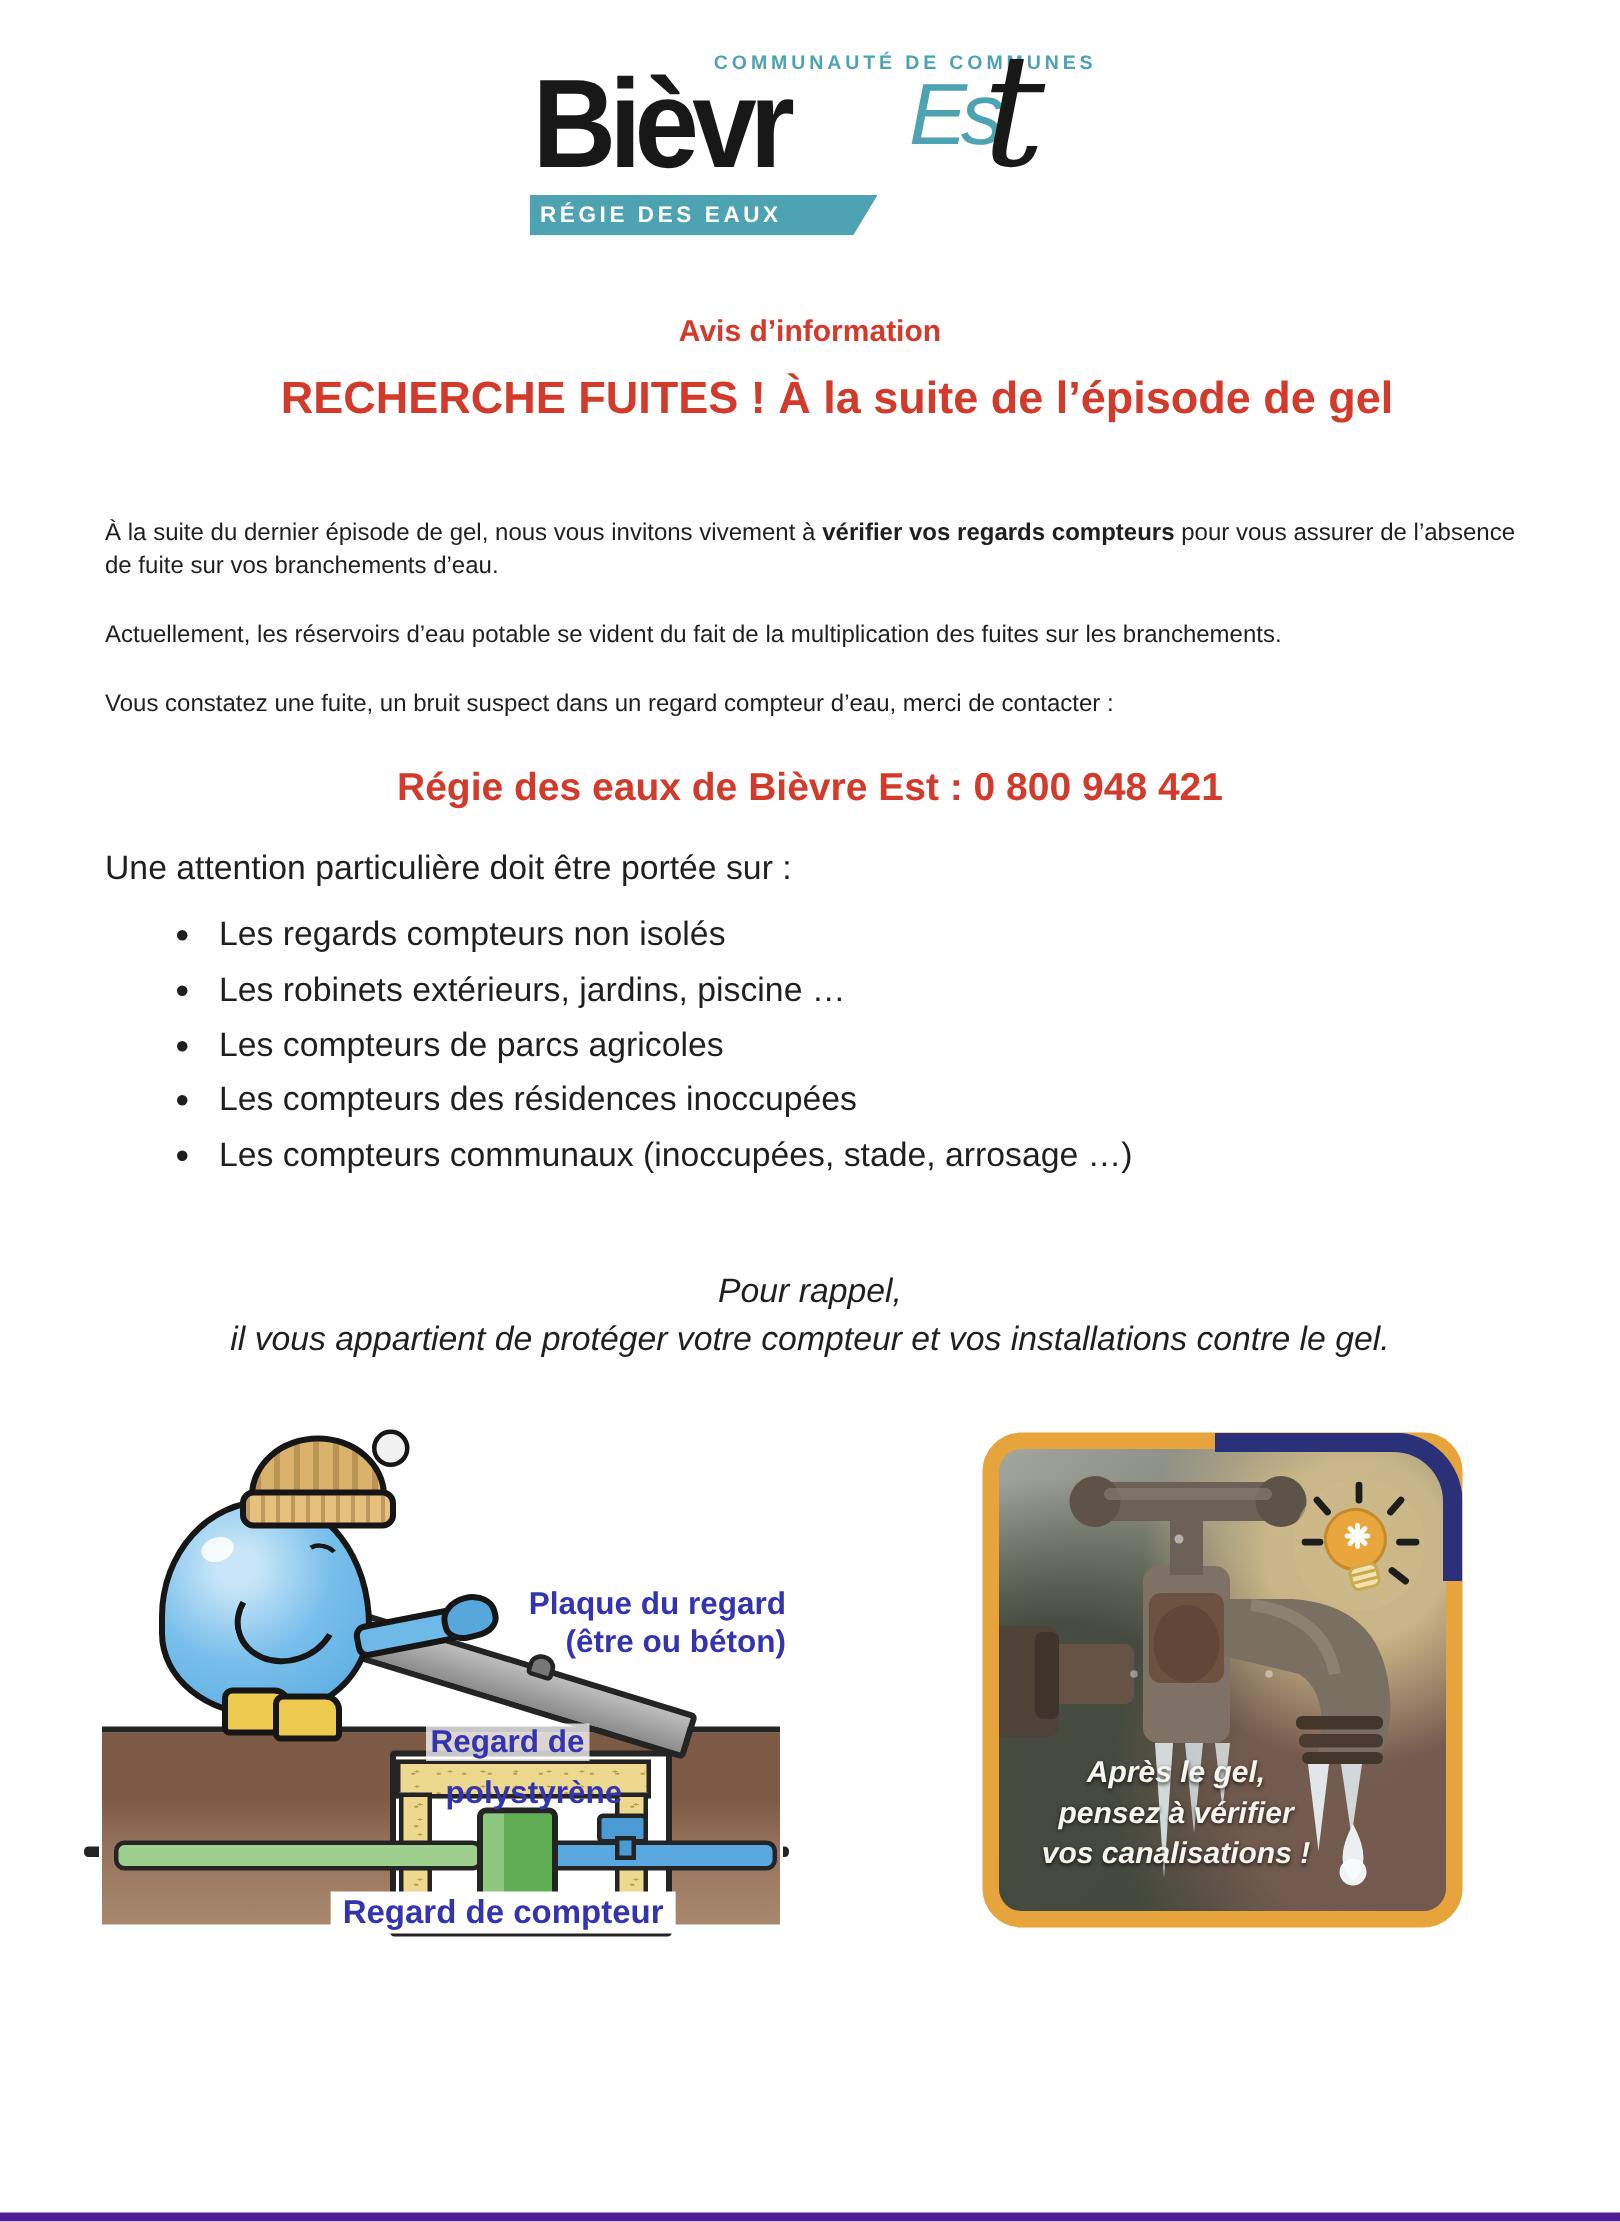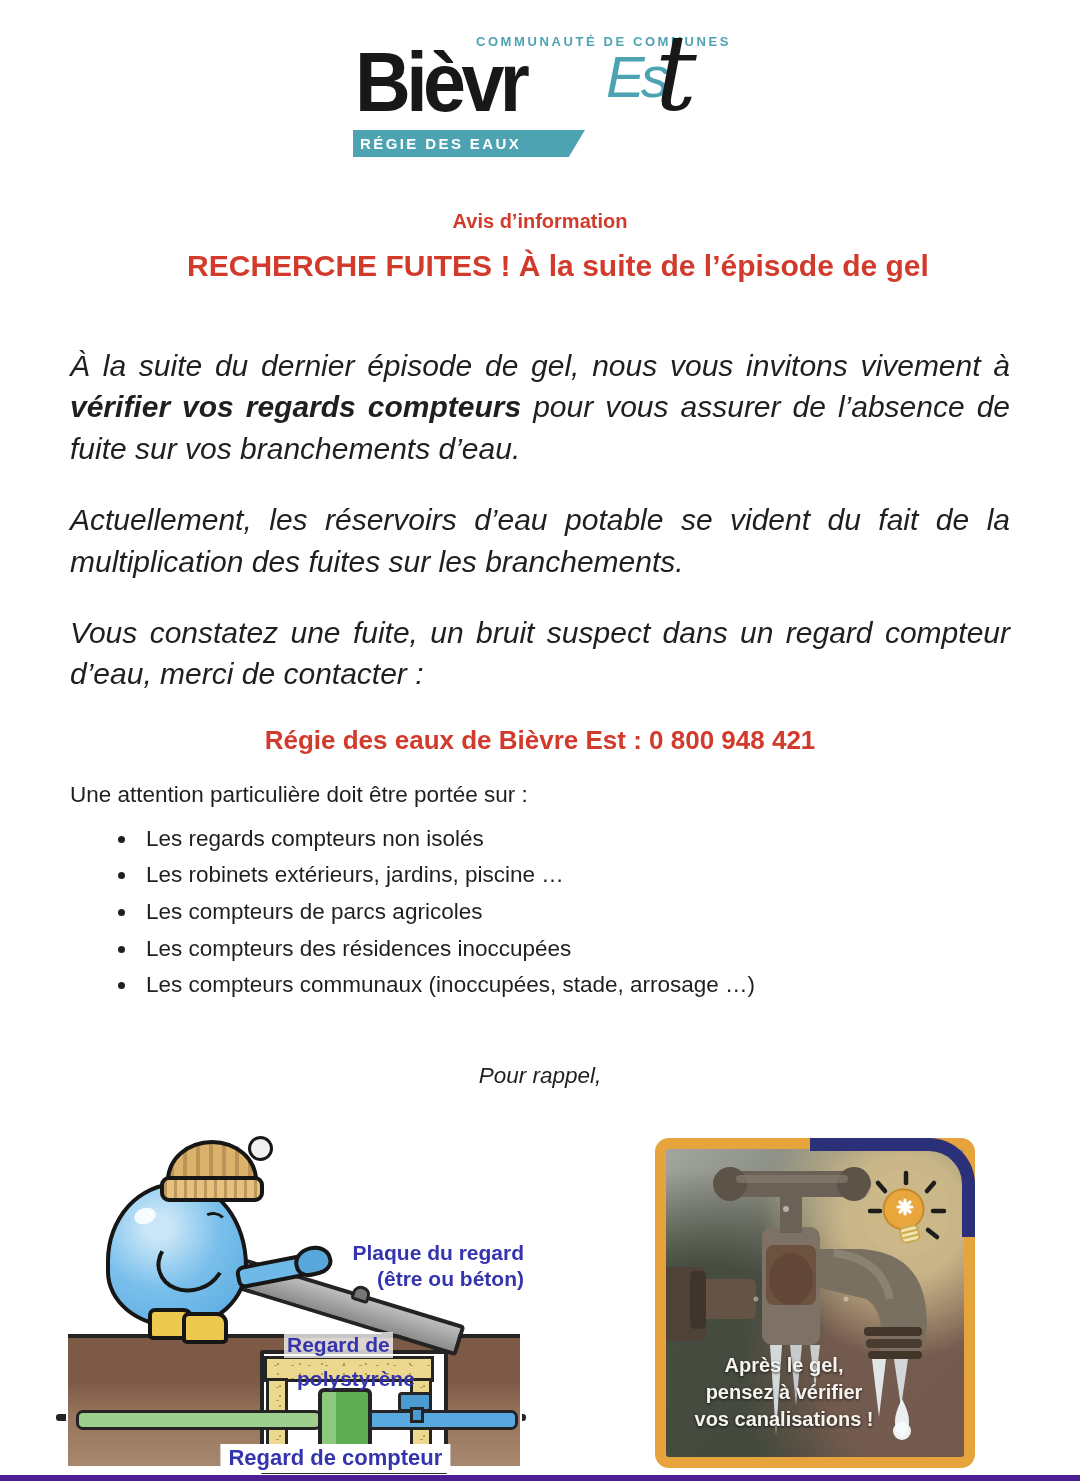--- a/index.html
+++ b/index.html
@@ -27,21 +27,21 @@
     color:var(--teal);font-family:Liberation Sans, sans-serif;font-style:italic;letter-spacing:-4px;margin-left:39px;}
   .brand-t{position:absolute;left:300px;top:-4px;font-size:104px;line-height:1;
     color:#181818;font-family:"DejaVu Serif",serif;font-style:italic;}
   .banner{position:absolute;left:-2px;top:104px;width:232px;height:27px;background:var(--teal);
     clip-path:polygon(0 0,100% 0,93% 100%,0 100%);
     color:#fff;font-size:15px;font-weight:bold;letter-spacing:2.4px;line-height:27px;padding-left:7px;box-sizing:border-box;}
   
   .title{ text-align:center;color:var(--red);font-weight:bold;font-size:20px;margin-top:42px;}
   .headline{text-align:center;color:var(--red);font-weight:bold;font-size:30px;margin-top:16px;padding-left:36px;}
   .content{margin:0 70px;}
-  .para{font-size:30px;line-height:1.38;text-align:justify;margin-top:24px;font-style:italic;}
+  .para{font-size:16px;line-height:1.38;text-align:justify;margin-top:24px;}
   .para.first{margin-top:62px;}
   .contact{color:var(--red);font-size:26px;font-weight:bold;text-align:center;margin-top:28px;}
   .attention{font-size:22.5px;margin-top:26px;}
   ul.points{margin:16px 0 0 28px;padding-left:40px;font-size:22.5px;line-height:1.32;}
   ul.points li{margin-bottom:7px;padding-left:8px;}
   .reminder{text-align:center;font-style:italic;font-size:22.5px;margin-top:60px;line-height:1.42;}
   
   .figures{display:flex;justify-content:space-between;align-items:flex-start;margin:46px 105px 0 68px;}
   
   .diagram{position:relative;width:452px;height:342px;background:#fff;}
@@ -87,26 +87,26 @@
   .boot{position:absolute;width:38px;height:24px;background:#ecc94f;border:4px solid #161616;border-radius:7px 11px 5px 5px;}
   .boot.b1{left:58px;top:168px;}
   .boot.b2{left:92px;top:172px;}
   .dlabel{position:absolute;color:var(--label-blue);font-weight:bold;font-size:21px;line-height:1.22;z-index:5;}
   .dlabel.plate-l{right:-4px;top:102px;text-align:right;}
   .dlabel.poly-l1{left:216px;top:194px;background:rgba(255,255,255,.75);padding:0 3px;}
   .dlabel.poly-l2{left:226px;top:228px;background:rgba(255,255,255,.0);padding:0 3px;}
   .dlabel.pit-l{left:50%;transform:translateX(-32%);top:306px;background:#fff;padding:1px 8px;white-space:nowrap;font-size:22px;}
   
   .photo-wrap{position:relative;width:320px;height:330px;}
-  .photo-card{position:absolute;inset:0;border:11px solid var(--orange);border-radius:14px;overflow:hidden;box-sizing:border-box;
+  .photo-card{position:absolute;inset:0;border:11px solid var(--orange);border-radius:26px;overflow:hidden;box-sizing:border-box;
     background:
       radial-gradient(circle at 80% 22%, rgba(205,185,138,.95) 0 18%, rgba(205,185,138,0) 42%),
       radial-gradient(circle at 88% 72%, rgba(122,92,80,.85) 0 30%, rgba(122,92,80,0) 55%),
       radial-gradient(circle at 12% 78%, rgba(64,70,58,.9) 0 35%, rgba(64,70,58,0) 62%),
-      linear-gradient(135deg,#a3a69d,#7b7e72 38%,#5d6156 68%,#4e463c);}
+      linear-gradient(135deg,#a3a69d,#7b7e72 38%,#5d6156 68%,#4e463c); font-style: italic;}
   .corner-navy{position:absolute;top:0;right:0;width:152px;height:86px;border-top:13px solid var(--navy);
     border-right:13px solid var(--navy);border-top-right-radius:46px;pointer-events:none;z-index:6;}
   .tap-svg{position:absolute;left:0;top:0;z-index:2;}
   .bulb-svg{position:absolute;top:12px;right:10px;z-index:4;}
   .photo-caption{position:absolute;left:12px;bottom:24px;width:212px;z-index:5;text-align:center;
     color:#f6f4ee;font-weight:bold;font-size:20px;line-height:1.35;text-shadow:0 1px 3px rgba(0,0,0,.75);}
 </style>
 </head>
 <body>
 
@@ -131,20 +131,21 @@
     <div class="attention">Une attention particulière doit être portée sur :</div>
     <ul class="points">
       <li>Les regards compteurs non isolés</li>
       <li>Les robinets extérieurs, jardins, piscine …</li>
       <li>Les compteurs de parcs agricoles</li>
       <li>Les compteurs des résidences inoccupées</li>
       <li>Les compteurs communaux (inoccupées, stade, arrosage …)</li>
     </ul>
     <div class="reminder">
       <div>Pour rappel,</div>
+      <div>il vous appartient de protéger votre compteur et vos installations contre le gel.</div>
     </div>
   </div>
 
   <div class="figures">
 
     <div class="diagram">
       <div class="ground"></div>
       <div class="pipe-dash left"></div>
       <div class="pipe-dash right"></div>
       <div class="pit"></div>

